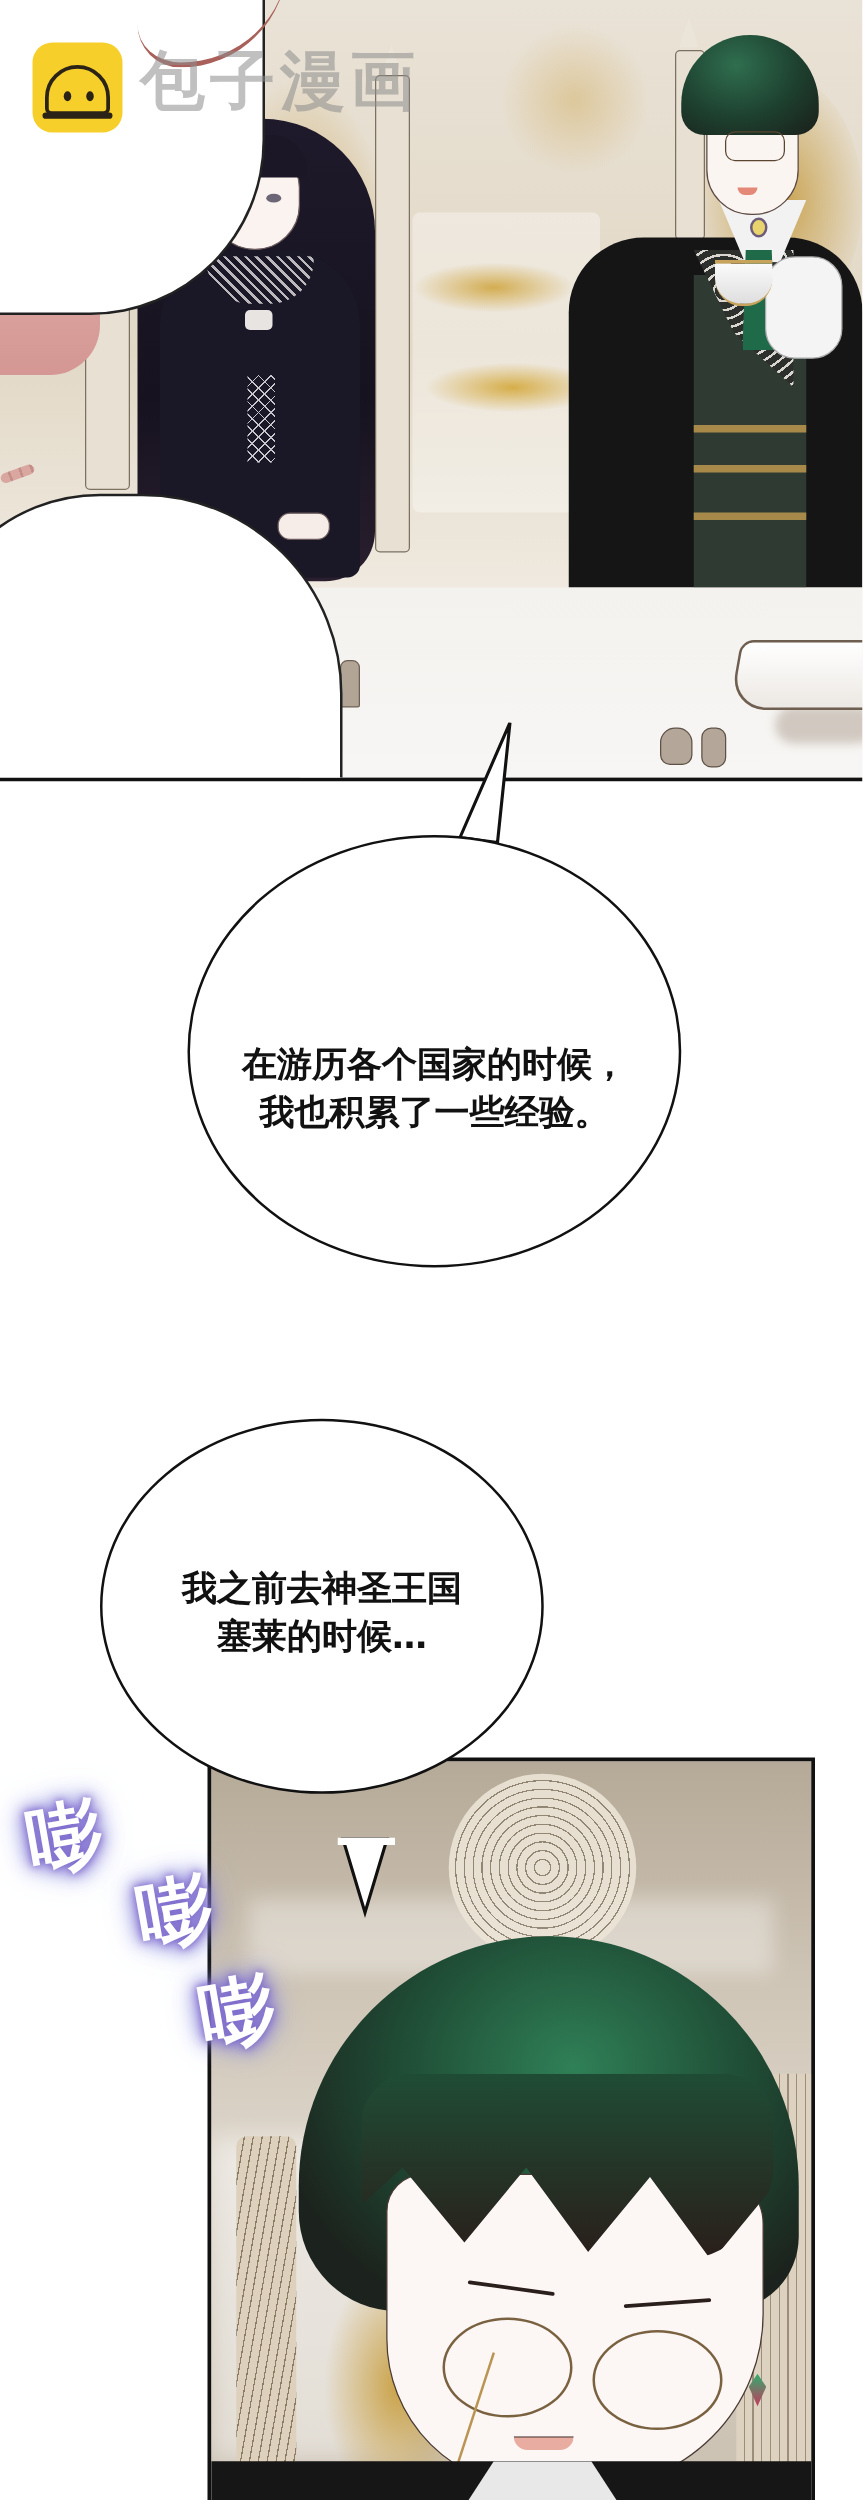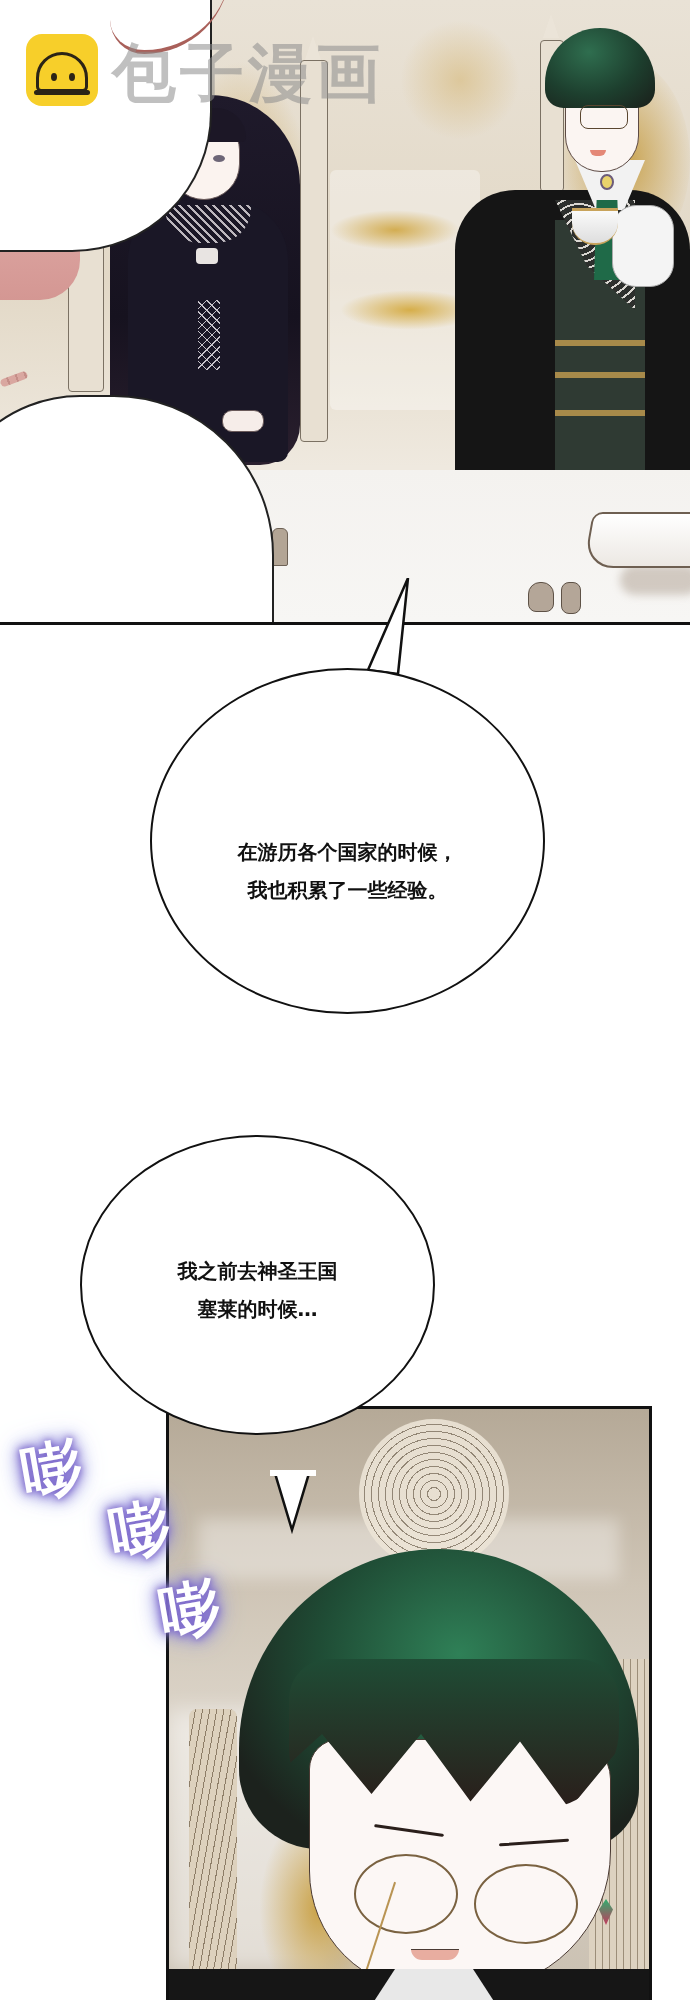--- a/index.html
+++ b/index.html
@@ -66,26 +66,26 @@
     .salt { left: 528px; top: 582px; width: 24px; height: 28px; background: #b4a698; border-radius: 12px 12px 8px 8px; border: 1px solid #5e5247; }
     .pepper { left: 561px; top: 582px; width: 18px; height: 30px; background: #b4a698; border-radius: 8px; border: 1px solid #5e5247; }
     .dish { left: 588px; top: 512px; width: 110px; height: 52px; background: linear-gradient(180deg, #ffffff 0%, #ece8e3 100%); border: 2px solid #6e5f51; border-radius: 10px 0 0 30px; transform: skewX(-10deg); }
     .dish-shadow { left: 620px; top: 565px; width: 80px; height: 30px; background: rgba(140,120,100,.35); border-radius: 40px; filter: blur(4px); }
 
     
     .logo-box { left: 26px; top: 34px; width: 72px; height: 72px; background: #f7cf2a; border-radius: 16px; }
     .logo-bun { left: 10px; top: 18px; width: 52px; height: 40px; background: #f7cf2a; border: 3px solid #2b2416; border-radius: 30px 30px 6px 6px; box-sizing: border-box; }
     .logo-eye { width: 6px; height: 8px; background: #2b2416; border-radius: 50%; }
     .logo-base { left: 8px; top: 56px; width: 56px; height: 5px; background: #2b2416; border-radius: 4px; }
-    .wm-title { left: 112px; top: 30px; font-size: 64px; letter-spacing: 4px; color: rgba(140,140,140,.55); font-weight: bold; }
+    .wm-title { left: 112px; top: 30px; font-size: 52px; letter-spacing: 4px; color: rgba(140,140,140,.55); font-weight: bold; }
     .wm-url { left: 106px; top: 80px; font-size: 30px; color: rgba(150,150,150,.55); font-weight: bold; }
 
     
     .bubble { background: #fff; border: 2.5px solid #111; border-radius: 50%; box-sizing: border-box; display: flex; align-items: center; justify-content: center; text-align: center; }
-    .bubble-text { font-family: "DejaVu Sans", "Liberation Sans", sans-serif; font-size: 20px; line-height: 38px; color: #111; font-weight: bold; white-space: pre-line; }
+    .bubble-text { font-family: "DejaVu Sans", "Liberation Sans", sans-serif; font-size: 28px; line-height: 38px; color: #111; font-weight: bold; white-space: pre-line; }
     .bubble1 { left: 150px; top: 668px; width: 395px; height: 346px; }
     .bubble1 .bubble-text { padding-top: 60px; }
     .bubble2 { left: 80px; top: 1135px; width: 355px; height: 300px; }
     .bubble2 .bubble-text { padding-top: 10px; }
 
     
     .panel2 {
       left: 166px; top: 1406px; width: 486px; height: 600px; overflow: hidden;
       background: linear-gradient(180deg, #b5a997 0%, #cfc5b6 30%, #ddd6cb 55%, #c9bfb0 100%);
       border: 3px solid #111; box-sizing: border-box;

